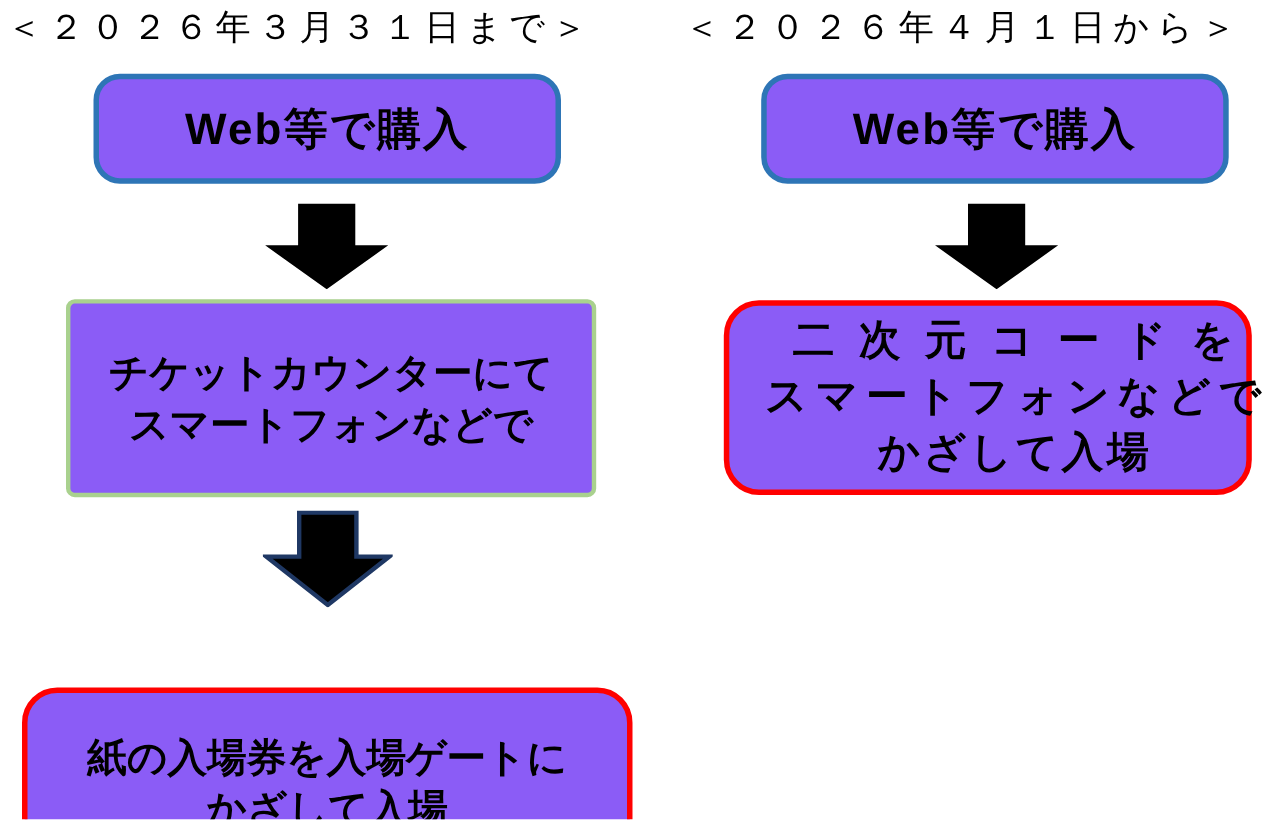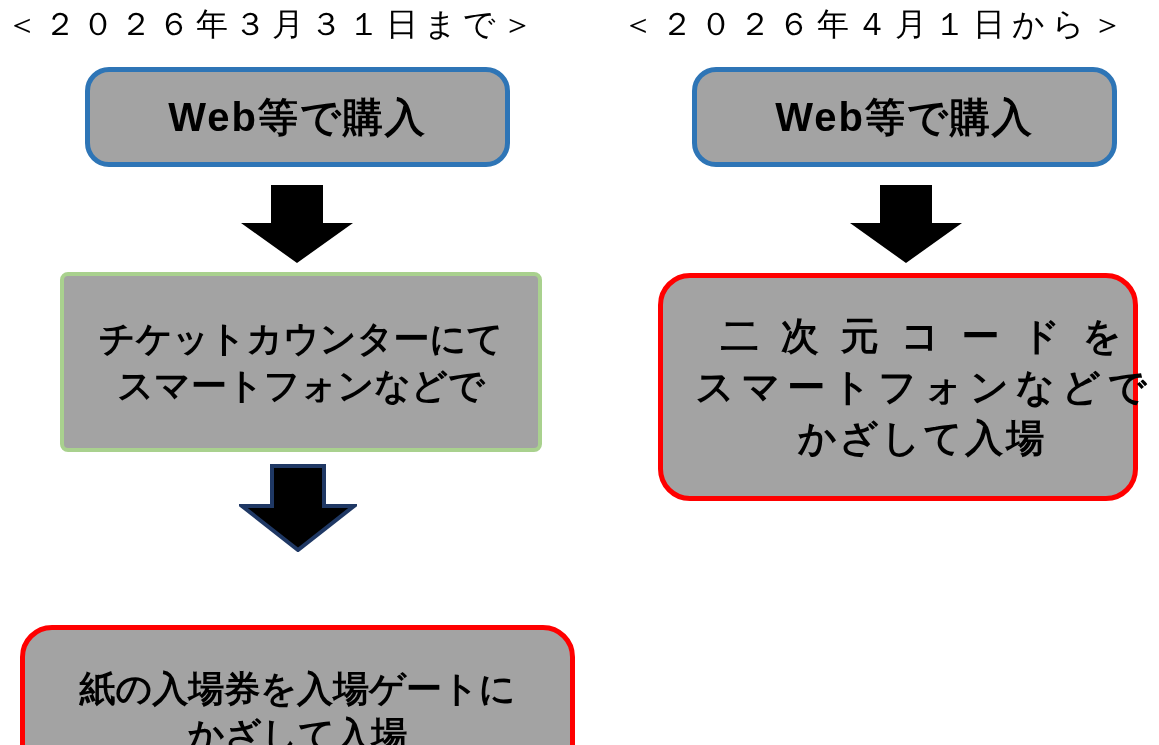--- a/index.html
+++ b/index.html
@@ -25,21 +25,21 @@
     letter-spacing: 6px;
     color: #000000;
     white-space: nowrap;
   }
   #title-left  { left: 6px; }
   #title-right { left: 622px; letter-spacing: 7px; text-align: center; }
 
   .step-box {
     position: absolute;
     box-sizing: border-box;
-    background: #a3a3a3;
+    background: #8b5cf6;
     display: flex;
     flex-direction: column;
     align-items: center;
     justify-content: center;
     text-align: right;
     font-weight: 700;
   }
   .box-blue {
     border: 5px solid #2E75B6;
     border-radius: 24px;
@@ -50,21 +50,21 @@
   }
   .box-red {
     border: 5px solid #FF0000;
     border-radius: 32px;
   }
 
   #box-web-left  { left: 85px;  top: 67px;  width: 425px; height: 100px; font-size: 40px; letter-spacing: 2px; }
   #box-web-right { left: 692px; top: 67px;  width: 425px; height: 100px; font-size: 40px; letter-spacing: 2px; }
   #box-counter   { left: 60px;  top: 272px; width: 482px; height: 180px; font-size: 36px; line-height: 47px; }
   #box-gate      { left: 20px;  top: 582px; width: 555px; height: 173px; font-size: 36px; line-height: 46px; margin-top: 43px; }
-  #box-qr        { left: 658px; top: 273px; width: 480px; height: 228px; font-size: 38px; line-height: 51px; padding-left: 46px; }
+  #box-qr        { left: 658px; top: 273px; width: 480px; height: 177px; font-size: 38px; line-height: 51px; padding-left: 46px; }
 
   .box-line { display: block; white-space: nowrap; }
   .spread-wide   { letter-spacing: 22px; margin-right: -22px; }
   .spread-medium { letter-spacing: 7px;  margin-right: -7px;  }
   .spread-small  { letter-spacing: 3px;  margin-right: -3px;  }
 
   .arrow { position: absolute; }
   #arrow-left-1  { left: 241px; top: 185px; }
   #arrow-right-1 { left: 850px; top: 185px; }
   #arrow-left-2  { left: 239px; top: 464px; }

